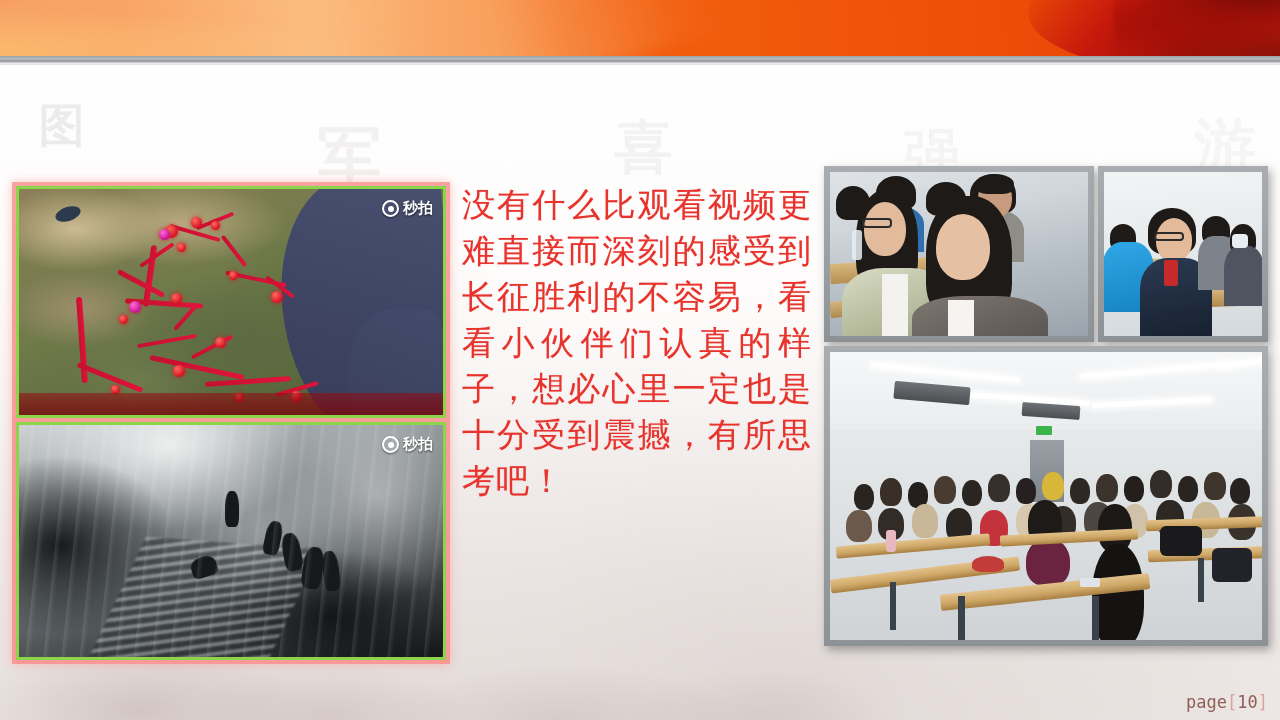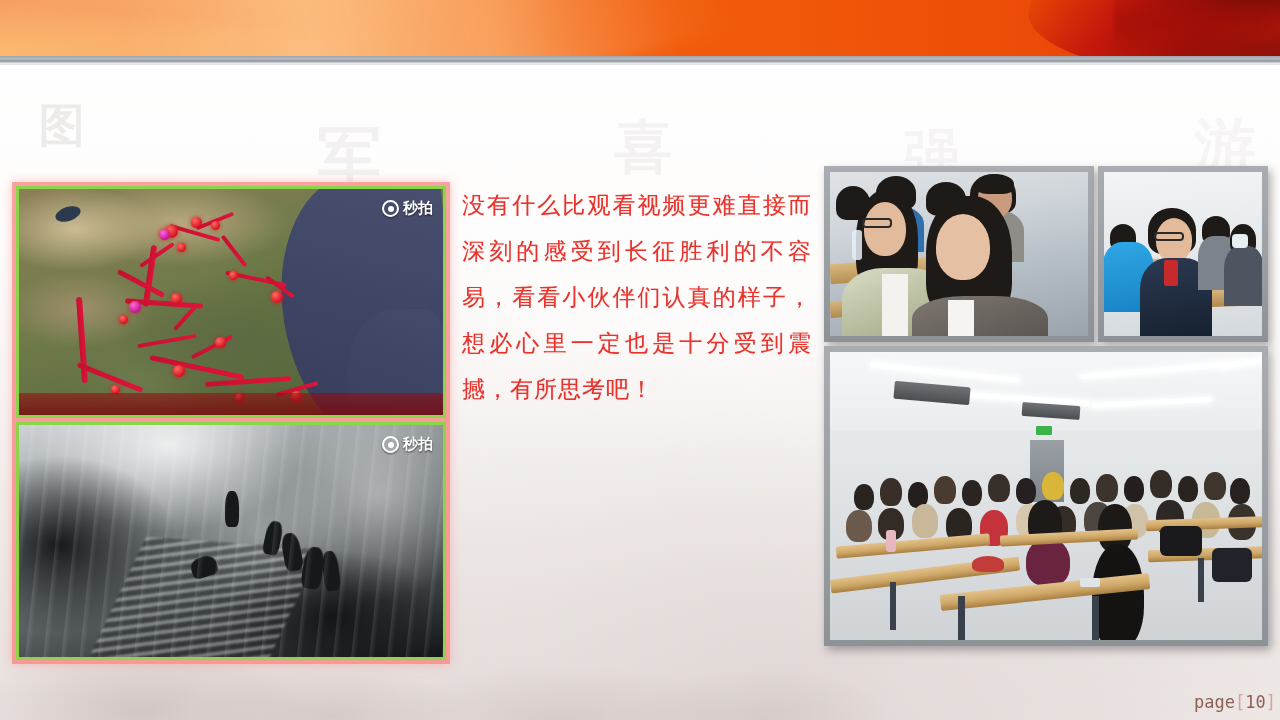--- a/index.html
+++ b/index.html
@@ -238,21 +238,21 @@
       rgba(255,255,255,0.00) 0px, rgba(255,255,255,0.00) 12px,
       rgba(255,255,255,0.10) 13px, rgba(255,255,255,0.00) 18px);
     mix-blend-mode: screen;
   }
 
   
   .body-text {
     position: absolute; left: 462px; top: 182px;
     width: 350px;
     font-family: Liberation Sans, sans-serif;
-    font-size: 23px; line-height: 46px;
+    font-size: 33px; line-height: 46px;
     color: #e8322c;
     letter-spacing: 1px;
     text-align: justify;
     text-shadow: 0 0 1px rgba(232,50,44,.35);
   }
 
   
   .photo {
     position: absolute;
     padding: 6px;
@@ -291,21 +291,21 @@
   .tube { position:absolute; height:5px; background:#ffffff; box-shadow:0 0 6px 2px rgba(255,255,255,.95); border-radius:2px; }
   .ac { position:absolute; background: linear-gradient(180deg,#6f7377,#4b4e51); border-radius:2px; }
   .exit { position:absolute; width:16px; height:9px; background:#3bb34a; border-radius:1px; }
   .door { position:absolute; width:34px; height:62px; background: linear-gradient(180deg,#9aa0a5,#7e858b); }
   .bench { position:absolute; background: linear-gradient(180deg,#e2c189 0%,#cfa868 55%,#a87f42 100%); border-radius:2px; }
   .benchleg { position:absolute; background:#39414b; }
   .crowd-dot { position:absolute; border-radius:48% 48% 40% 40%; }
 
   
   .page-num {
-    position: absolute; right: 4px; bottom: 8px;
+    position: absolute; right: 12px; bottom: 8px;
     font-family: "DejaVu Sans Mono", "Liberation Mono", monospace;
     font-size: 17px; letter-spacing: 0px;
     color: #8f5f55;
   }
   .page-num .brk { color: #d7a39b; }
 </style>
 </head>
 <body>
 
 <div id="slide">

